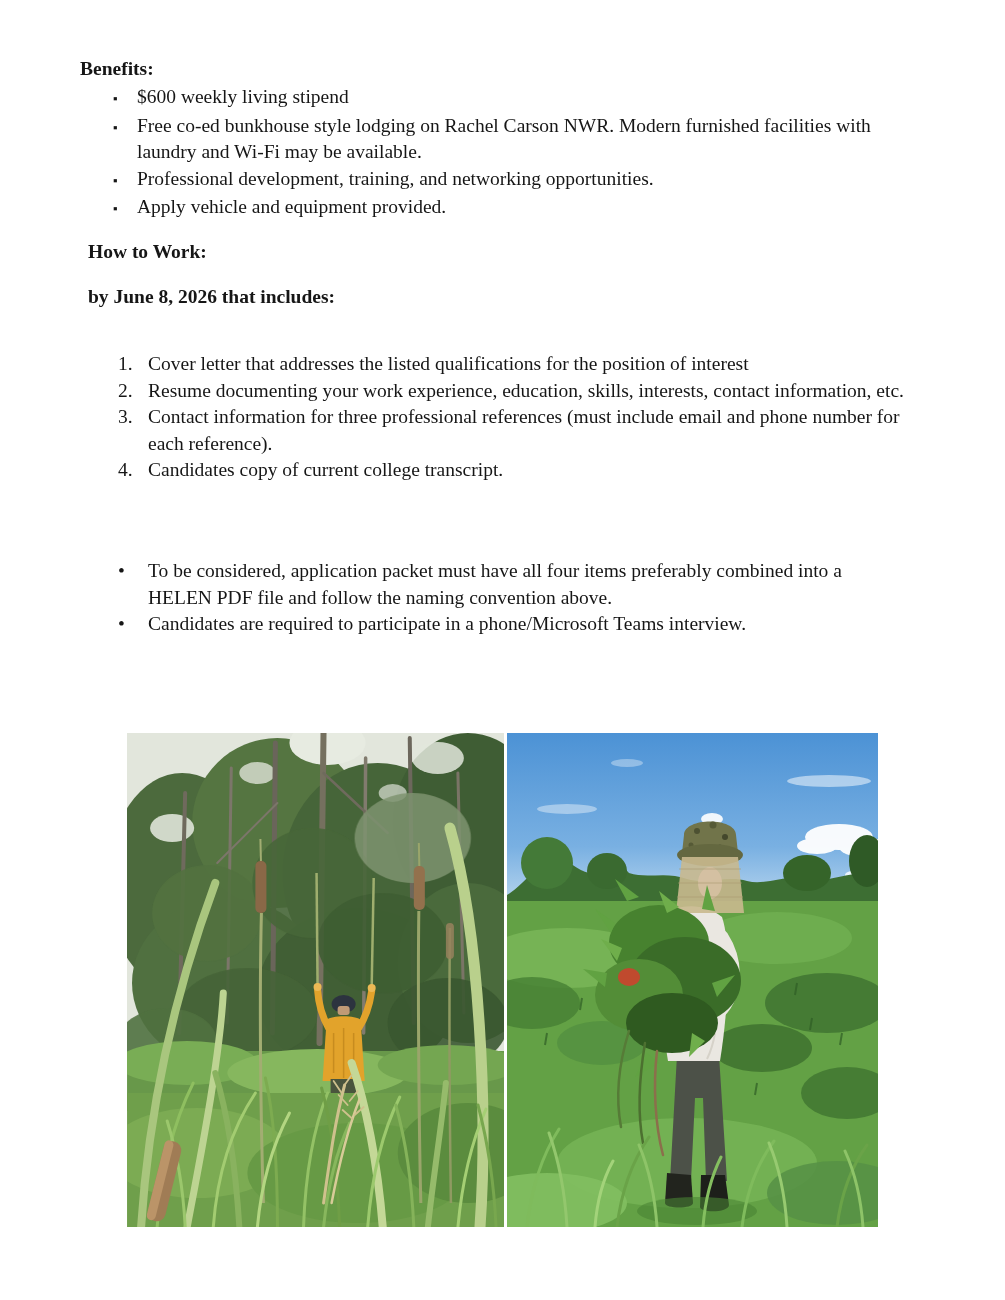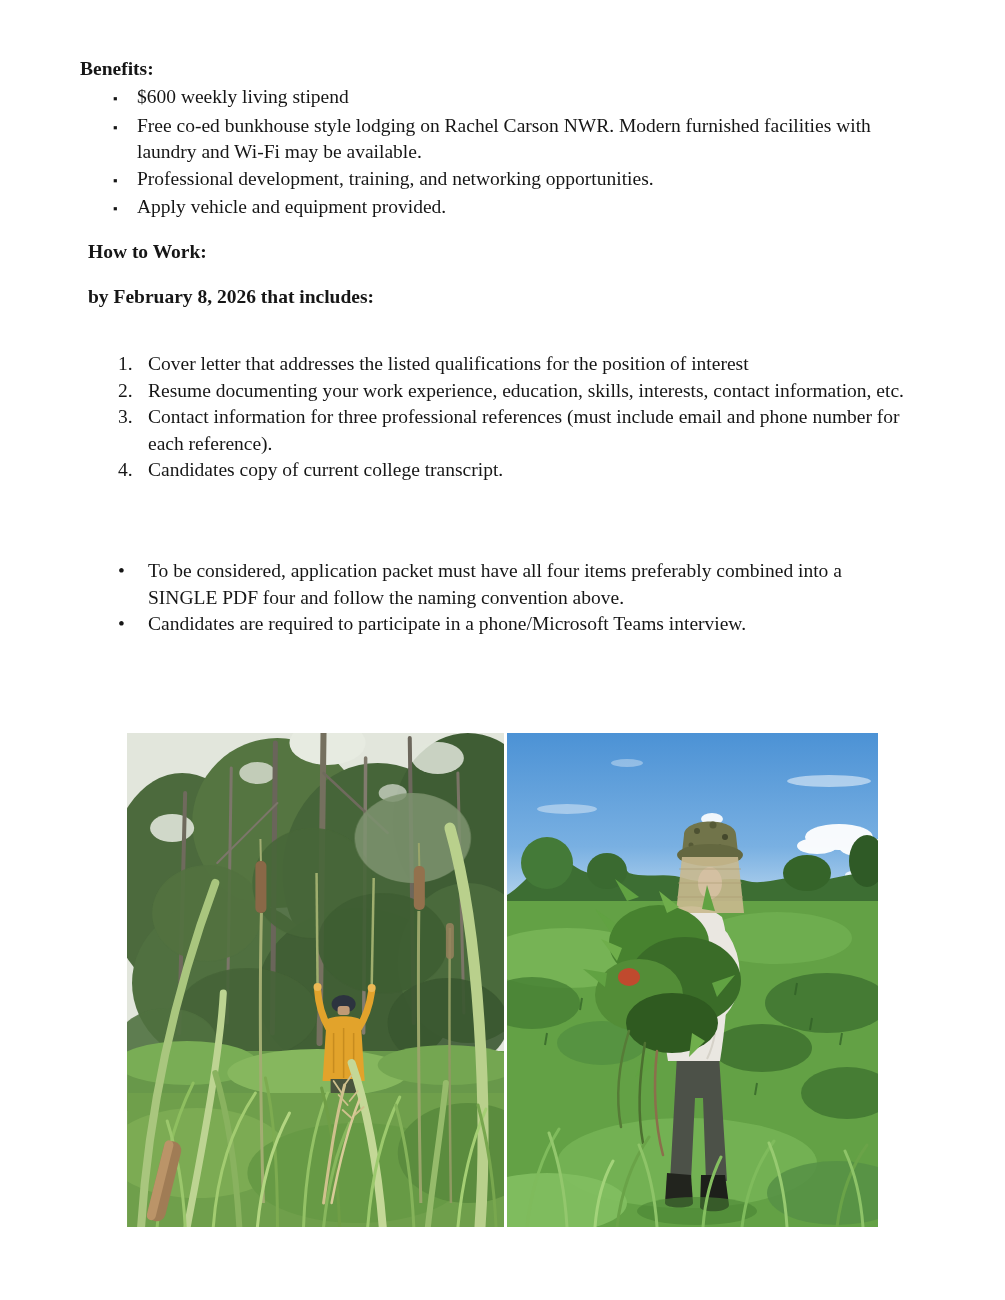--- a/index.html
+++ b/index.html
@@ -56,21 +56,21 @@
     </div>
     <div class="li">
       <span class="marker-sq">▪</span>
       <span class="li-text">Apply vehicle and equipment provided.</span>
     </div>
   </div>
 
   <div class="abs bold how-heading">How to Work:</div>
 
   <div class="abs bold email-para">
-    <div>by February 8, 2026 that includes:</div>
+    <div>by June 8, 2026 that includes:</div>
   </div>
 
   <div class="abs ol-list">
     <div class="li">
       <span class="marker-num">1.</span>
       <span class="li-text">Cover letter that addresses the listed qualifications for the position of interest</span>
     </div>
     <div class="li">
       <span class="marker-num">2.</span>
       <span class="li-text">Resume documenting your work experience, education, skills, interests, contact information, etc.</span>
@@ -82,21 +82,21 @@
     <div class="li">
       <span class="marker-num">4.</span>
       <span class="li-text">Candidates copy of current college transcript.</span>
     </div>
   </div>
 
 
   <div class="abs notes-list">
     <div class="li">
       <span class="marker-dot">•</span>
-      <span class="li-text">To be considered, application packet must have all four items preferably combined into a SINGLE PDF four and follow the naming convention above.</span>
+      <span class="li-text">To be considered, application packet must have all four items preferably combined into a HELEN PDF file and follow the naming convention above.</span>
     </div>
     <div class="li">
       <span class="marker-dot">•</span>
       <span class="li-text">Candidates are required to participate in a phone/Microsoft Teams interview.</span>
     </div>
   </div>
 
   <div class="photo photo-left" title="Crew member in a yellow rain jacket raising both arms among tall cattails in a wetland">
     <svg viewBox="0 0 376 494" preserveAspectRatio="none">
       <rect width="376" height="494" fill="#e2e6dc"></rect>

